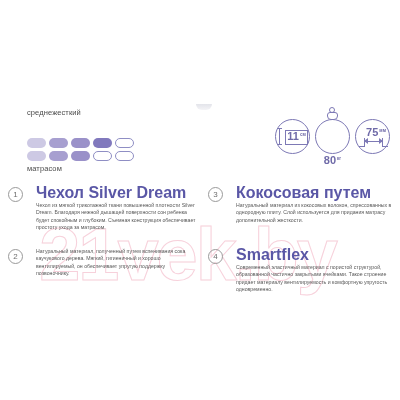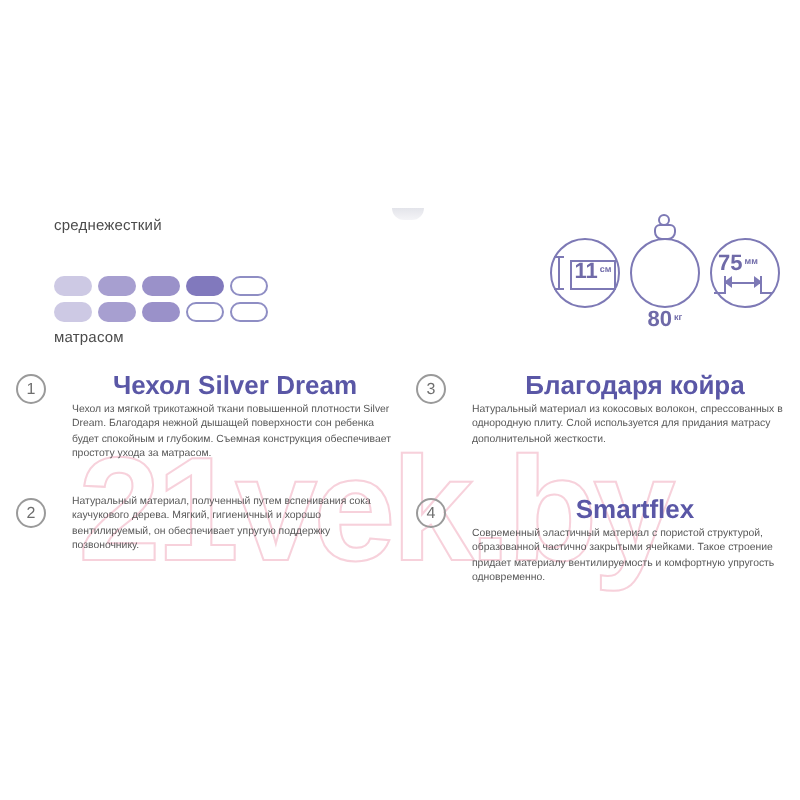--- a/index.html
+++ b/index.html
@@ -179,21 +179,21 @@
     border-radius: 3px 3px 4px 4px;
     background: #ffffff;
     box-sizing: border-box;
   }
   .w-val { display: flex; align-items: flex-start; margin-top: 35px; }
 
   
   .d-wrap {
     display: flex;
     flex-direction: column;
-    align-items: flex-start;
+    align-items: flex-end;
     width: 27px;
   }
   .d-val {
     display: flex;
     align-items: flex-start;
     margin-bottom: 0px;
   }
   .d-meas {
     position: relative;
     width: 25px;
@@ -259,26 +259,25 @@
     align-items: center;
     justify-content: center;
     margin-top: 1px;
     box-sizing: border-box;
   }
   .f-body {
     margin-left: 13px;
   }
   .f-title {
     color: #5a57a6;
-    font-size: 13px;
+    font-size: 16px;
     font-weight: bold;
     line-height: 13px;
     margin-bottom: 3px;
     white-space: nowrap;
-    text-align: center;
   }
   .f-text {
     font-size: 5.2px;
     line-height: 7.4px;
     color: #585858;
     width: 163px;
   }
 </style>
 </head>
 <body>
@@ -368,21 +367,21 @@
     <div class="f-num">1</div>
     <div class="f-body">
       <div class="f-title">Чехол Silver Dream</div>
       <div class="f-text">Чехол из мягкой трикотажной ткани повышенной плотности Silver Dream. Благодаря нежной дышащей поверхности сон ребенка будет спокойным и глубоким. Съемная конструкция обеспечивает простоту ухода за матрасом.</div>
     </div>
   </div>
 
   <div class="feature">
     <div class="f-num">3</div>
     <div class="f-body">
-      <div class="f-title">Благодаря койра</div>
+      <div class="f-title">Кокосовая путем</div>
       <div class="f-text">Натуральный материал из кокосовых волокон, спрессованных в однородную плиту. Слой используется для придания матрасу дополнительной жесткости.</div>
     </div>
   </div>
 
   <div class="feature">
     <div class="f-num">2</div>
     <div class="f-body">
       <div class="f-text">Натуральный материал, полученный путем вспенивания сока каучукового дерева. Мягкий, гигиеничный и хорошо вентилируемый, он обеспечивает упругую поддержку позвоночнику.</div>
     </div>
   </div>

